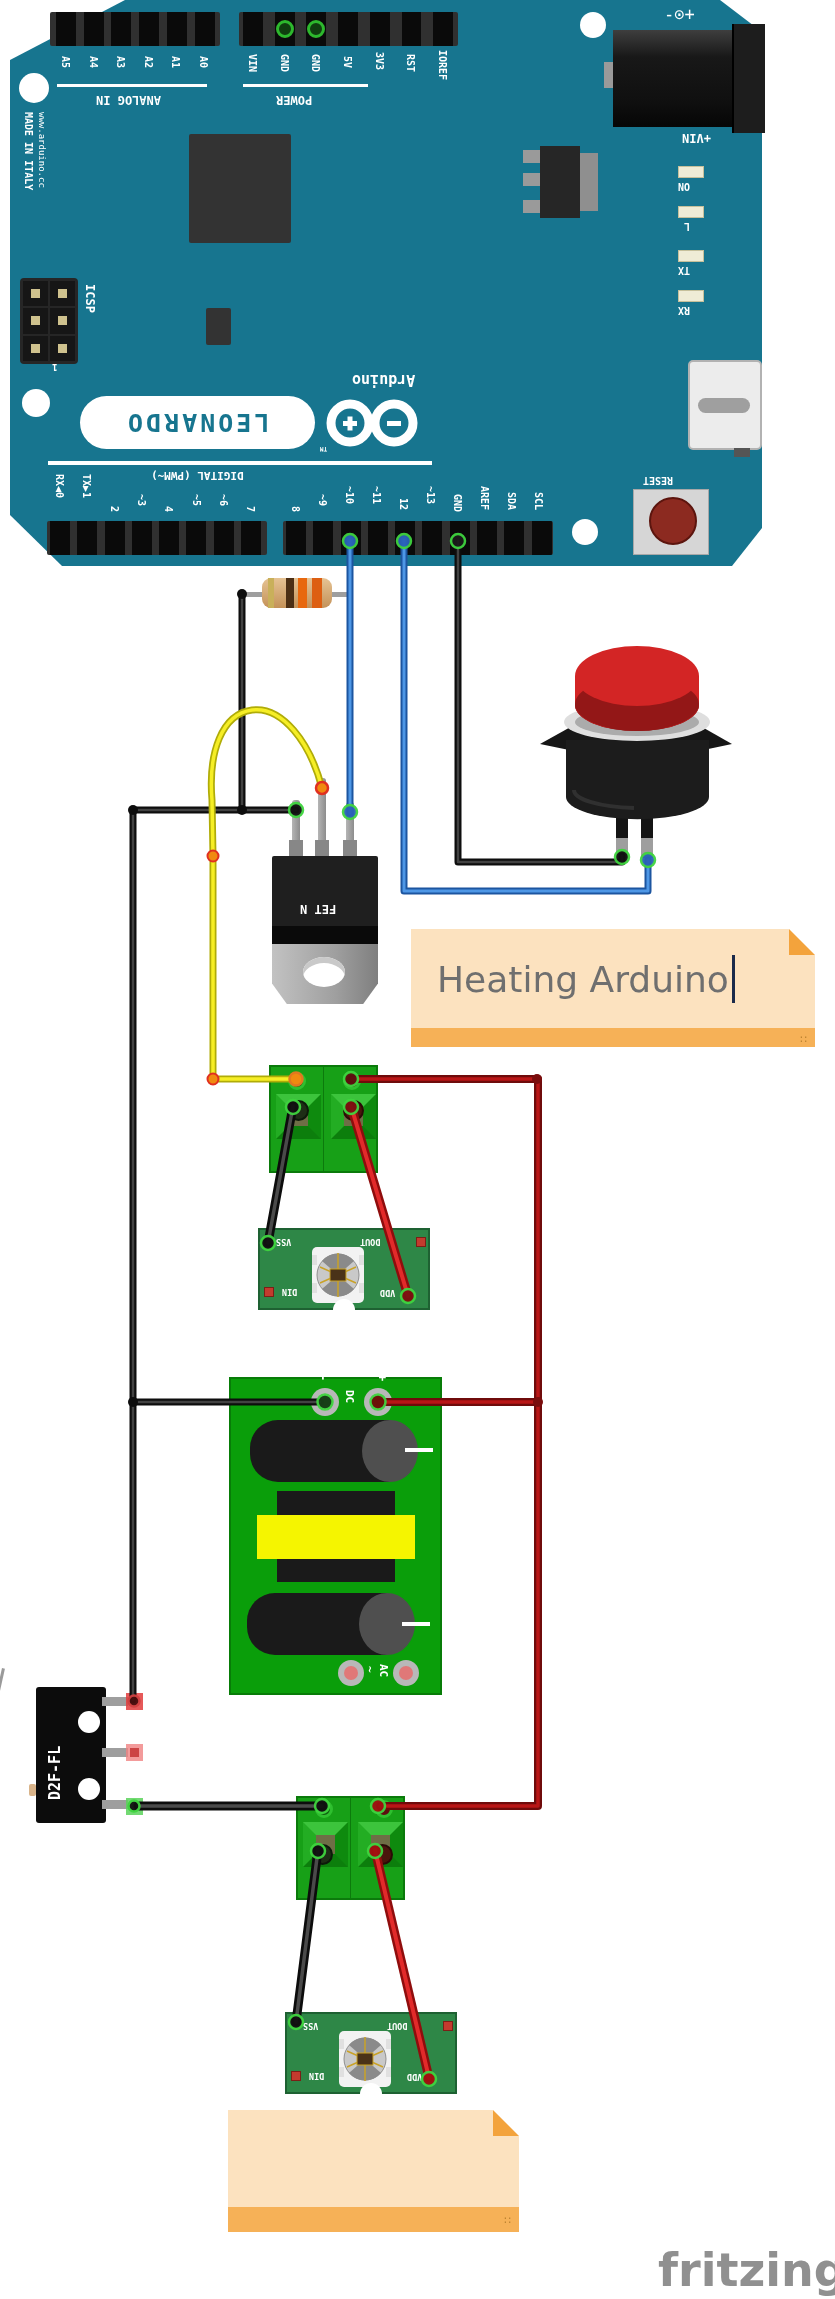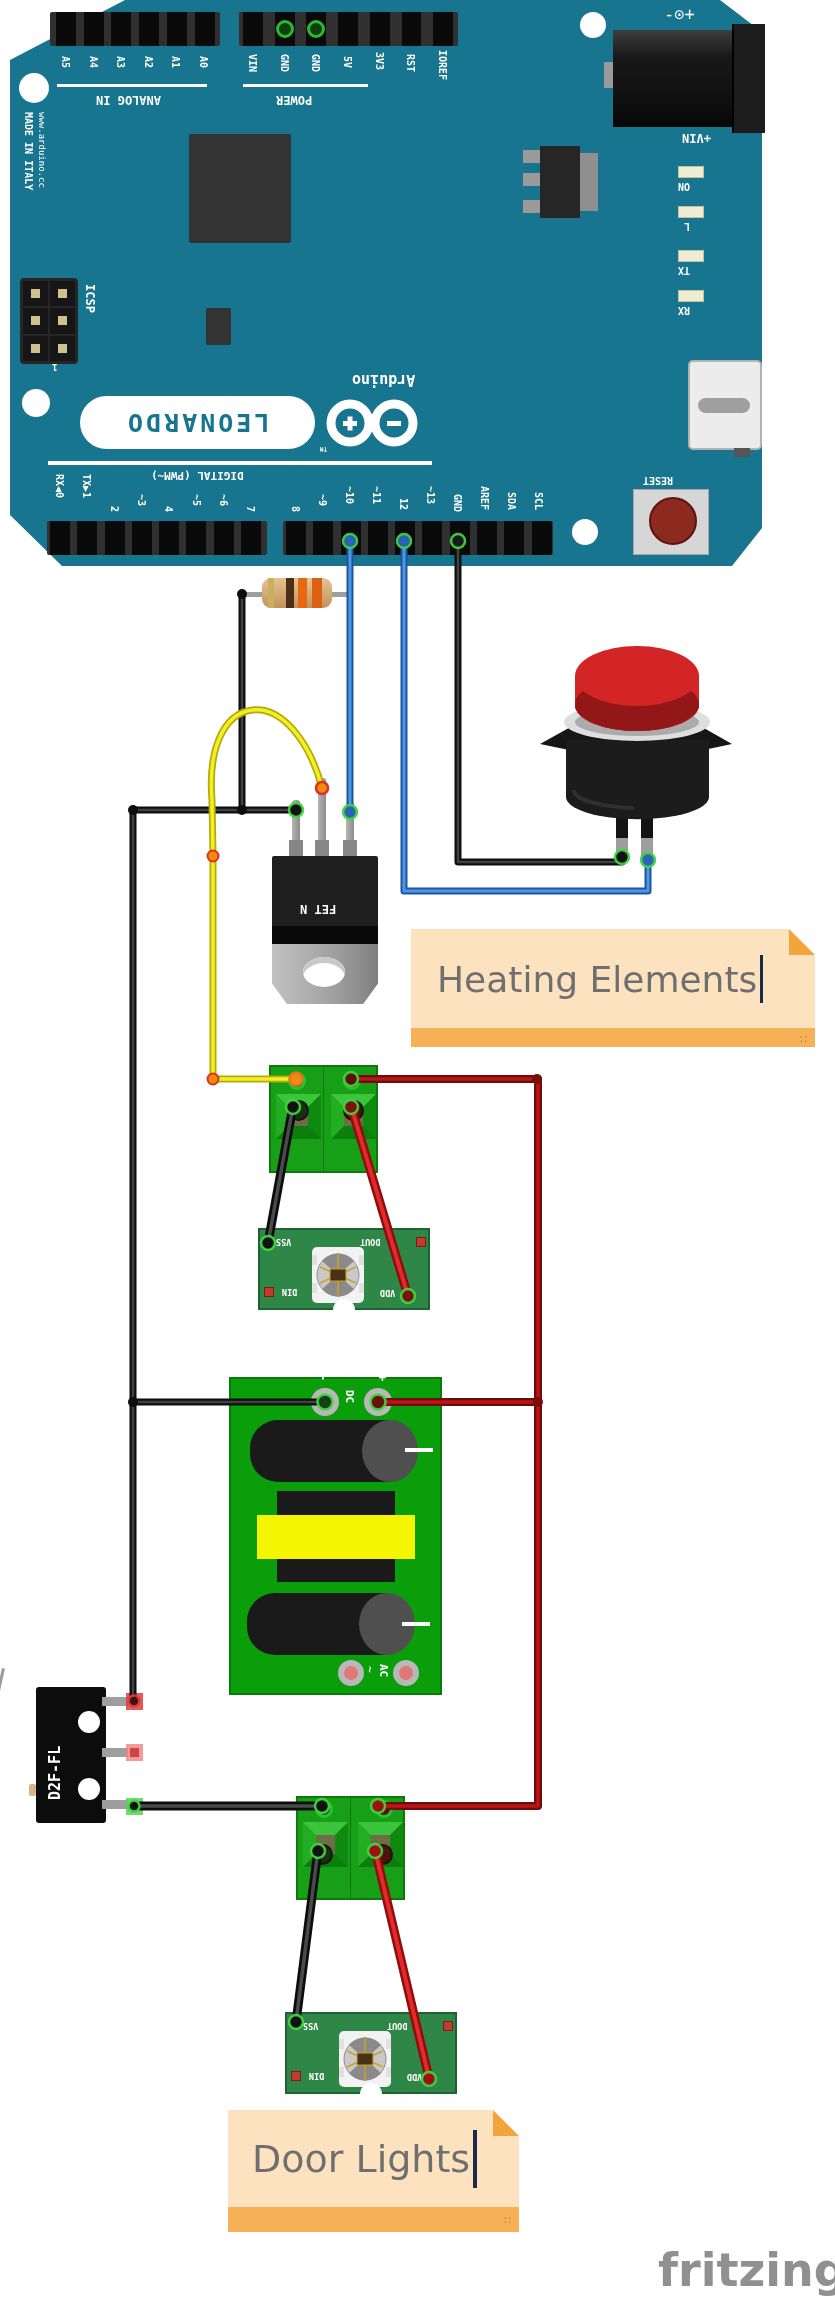--- a/index.html
+++ b/index.html
@@ -353,32 +353,28 @@
   <span class="silk rot180 nplabel" style="left:387px;top:2021px;">DOUT</span>
   <span class="silk rot180 nplabel" style="left:309px;top:2071px;">DIN</span>
   <span class="silk rot180 nplabel" style="left:407px;top:2072px;">VDD</span>
   <div class="redsq" style="left:443px;top:2021px;"></div>
   <div class="redsq" style="left:291px;top:2071px;"></div>
 
   <div class="note" style="left:411px;top:929px;width:404px;height:99px;">
     <div class="fold"></div>
   </div>
   <div class="note-row" style="left:437px;top:938px;height:82px;font-size:36px;">
-    <span>Heating Elements</span>
+    <span>Heating Arduino</span>
     <span class="caret" style="width:3px;height:48px;"></span>
   </div>
   <div class="note-strip" style="left:411px;top:1028px;width:404px;height:19px;"></div>
   <span class="grip" style="left:800px;top:1033px;">∷</span>
 
   <div class="note" style="left:228px;top:2110px;width:291px;height:97px;">
     <div class="fold"></div>
-  </div>
-  <div class="note-row" style="left:252px;top:2118px;height:82px;font-size:38px;">
-    <span>Door Lights</span>
-    <span class="caret" style="width:4px;height:58px;"></span>
   </div>
   <div class="note-strip" style="left:228px;top:2207px;width:291px;height:25px;"></div>
   <span class="grip" style="left:504px;top:2214px;">∷</span>
 
   <svg class="wires" width="835" height="2299" viewBox="0 0 835 2299">
 
     <g>
       <path class="w" d="M242,594 L242,810" stroke="#0d0d0d" stroke-width="7"></path>
       <path class="w" d="M242,594 L242,810" stroke="#424242" stroke-width="2.5"></path>
       <path class="w" d="M133,810 L296,810" stroke="#0d0d0d" stroke-width="7"></path>

